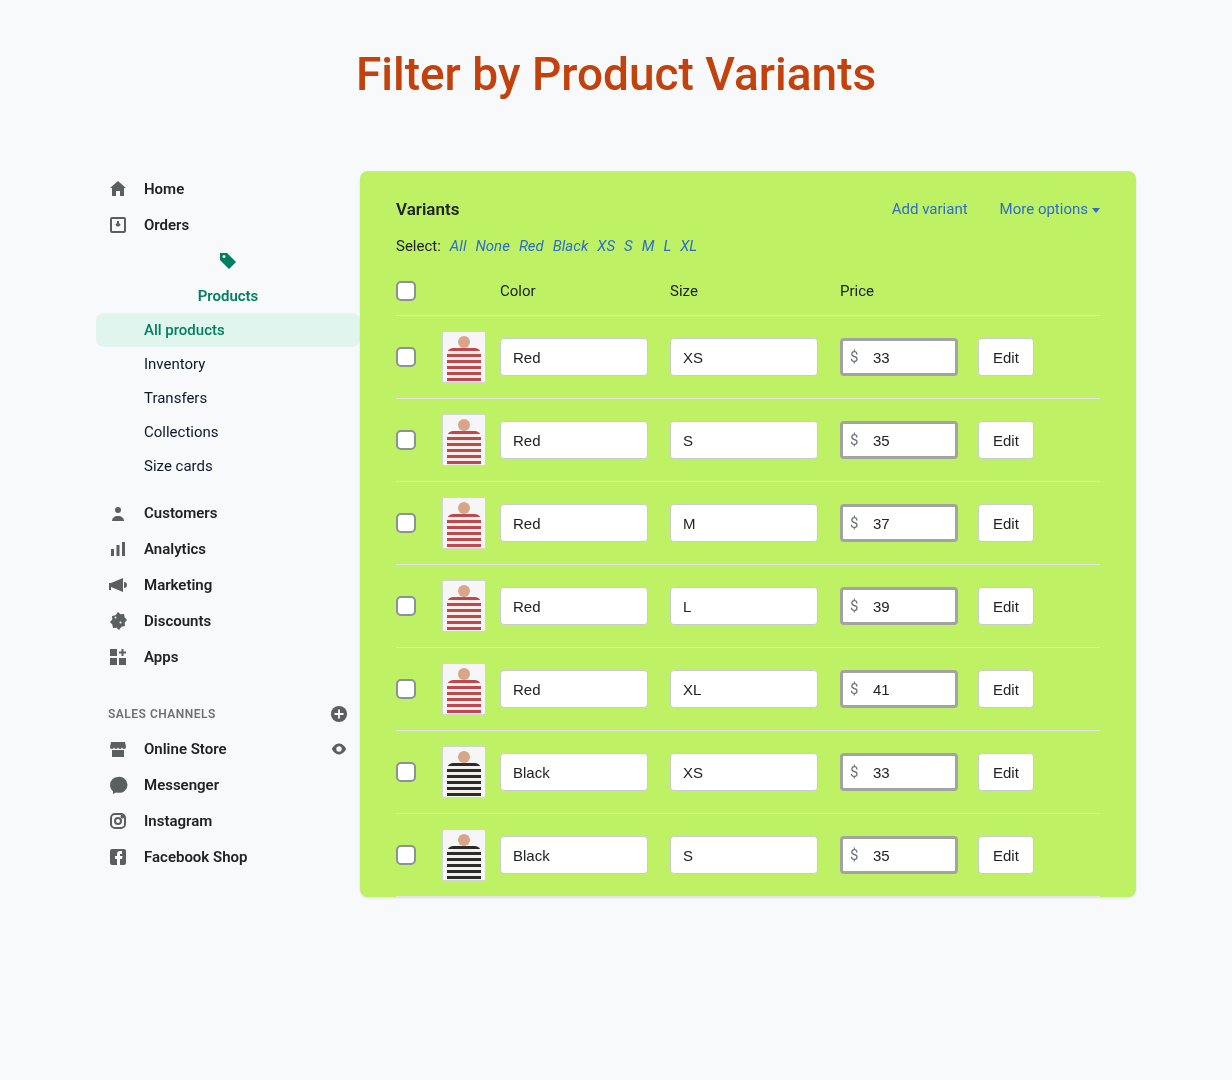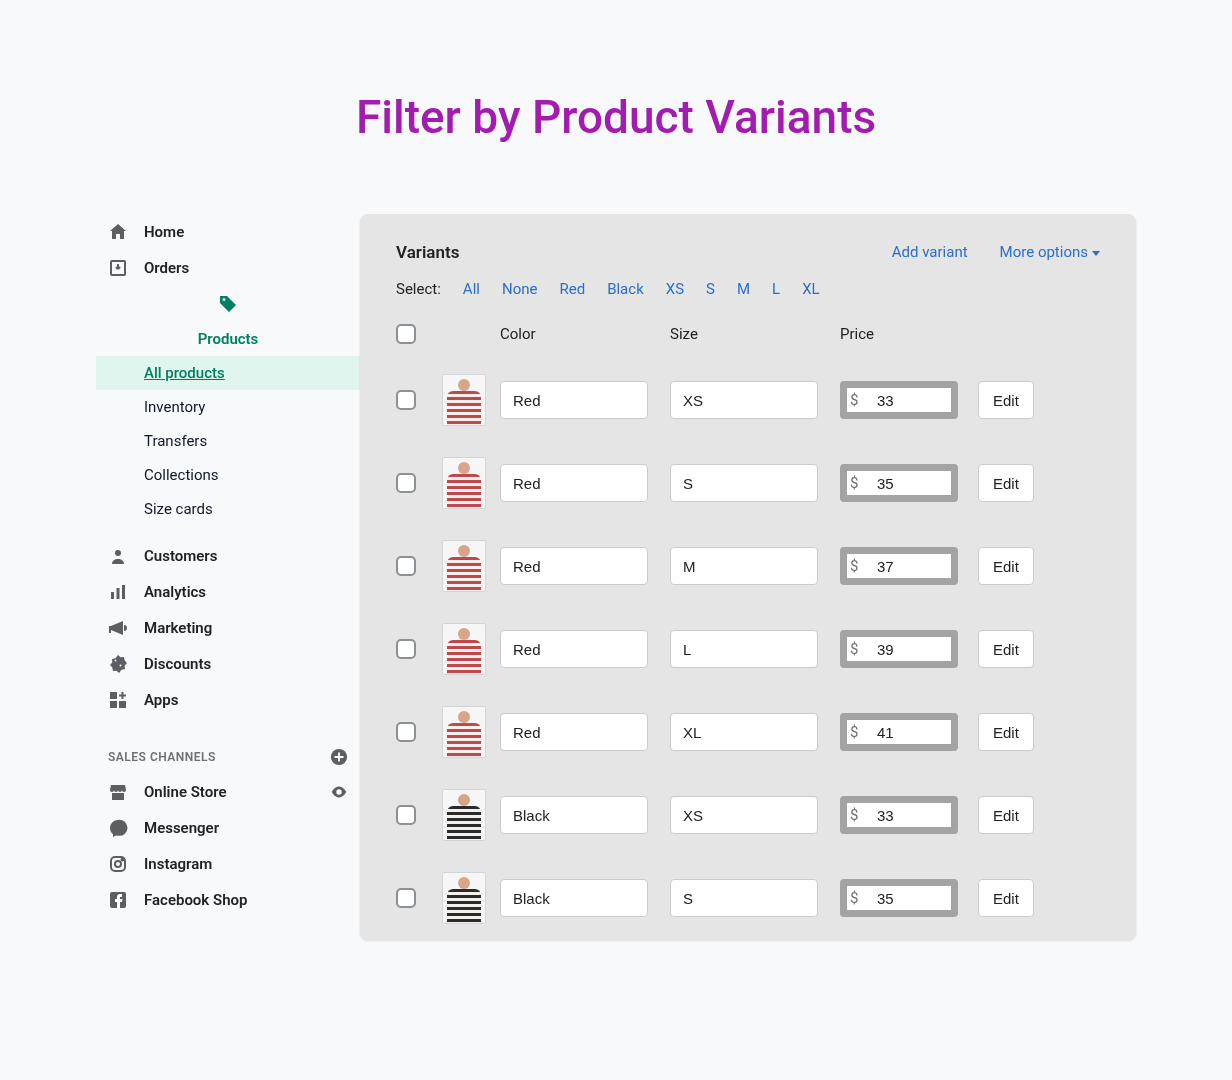--- a/index.html
+++ b/index.html
@@ -7,22 +7,22 @@
   font-family: -apple-system, BlinkMacSystemFont, "Segoe UI", Roboto, Helvetica, Arial, sans-serif;
   background: #f8f9fa;
   width: 1232px;
   height: 1080px;
   overflow: hidden;
 }
 .page-title {
   text-align: center;
   font-size: 46px;
   font-weight: 500;
-  color: #a21caf;
-  padding-top: 90px;
+  color: #c2410c;
+  padding-top: 47px;
   padding-bottom: 70px;
 }
 .layout {
   display: flex;
   padding: 0 96px 0 96px;
 }
 .sidebar {
   width: 264px;
   flex-shrink: 0;
   padding-top: 0;
@@ -54,41 +54,40 @@
   font-weight: 400;
   color: #0f172a;
   padding-top: 8px;
   padding-bottom: 8px;
   cursor: pointer;
 }
 .nav-sub.selected {
   background: #e0f5ee;
   color: #008060;
   font-weight: 500;
-  border-radius: 0;
-  text-decoration: underline;
+  border-radius: 8px;
 }
 .sidebar-section-label {
   font-size: 12px;
   font-weight: 600;
   color: #6d7175;
   letter-spacing: 0.5px;
   padding: 30px 12px 8px 12px;
   display: flex;
   align-items: center;
   justify-content: space-between;
 }
 .nav-item-right-icon {
   margin-left: auto;
   color: #5c5f62;
 }
 .nav-spacer { height: 12px; }
 
 .main-card {
-  background: #e5e5e5;
+  background: #bef264;
   border-radius: 8px;
   box-shadow: 0 1px 3px rgba(0,0,0,0.08), 0 1px 2px rgba(0,0,0,0.04);
   flex: 1;
   padding: 28px 36px 0 36px;
   min-height: 710px;
 }
 .card-header {
   display: flex;
   align-items: center;
   margin-bottom: 18px;
@@ -114,28 +113,29 @@
   display: inline-block;
   margin-left: 4px;
   border-top: 5px solid #2c6ecb;
   border-left: 4px solid transparent;
   border-right: 4px solid transparent;
   vertical-align: middle;
 }
 .select-row {
   display: flex;
   align-items: center;
-  gap: 22px;
+  gap: 9px;
   font-size: 15px;
   margin-bottom: 16px;
 }
 .select-label { color: #202223; }
 .select-filter {
   color: #2c6ecb;
   cursor: pointer;
+  font-style: italic;
 }
 .table-header {
   display: flex;
   align-items: center;
   padding: 10px 0 14px 0;
   border-bottom: 1px solid #e1e3e5;
   font-size: 15px;
   color: #202223;
   font-weight: 400;
 }
@@ -210,21 +210,21 @@
   position: absolute;
   left: 10px;
   top: 50%;
   transform: translateY(-50%);
   color: #6d7175;
   font-size: 15px;
 }
 .price-input {
   width: 118px;
   height: 38px;
-  border: 7px solid #a3a3a3;
+  border: 3px solid #a3a3a3;
   border-radius: 4px;
   padding: 0 10px 0 30px;
   font-size: 15px;
   color: #202223;
   background: #fff;
 }
 .edit-btn {
   height: 38px;
   padding: 0 14px;
   border: 1px solid #c9cccf;

